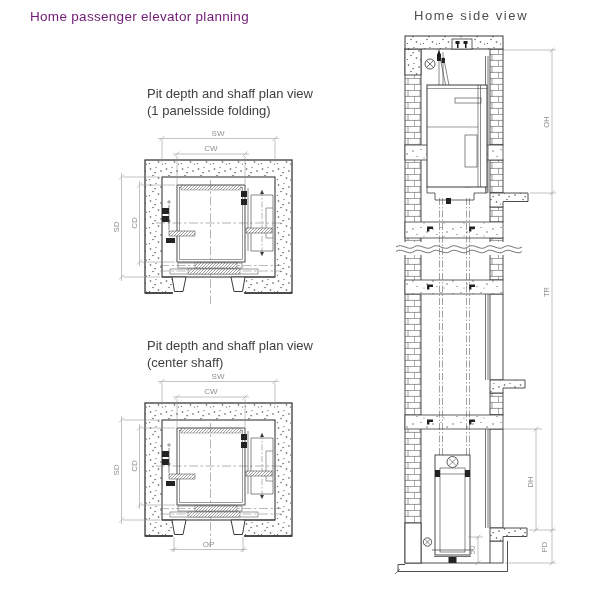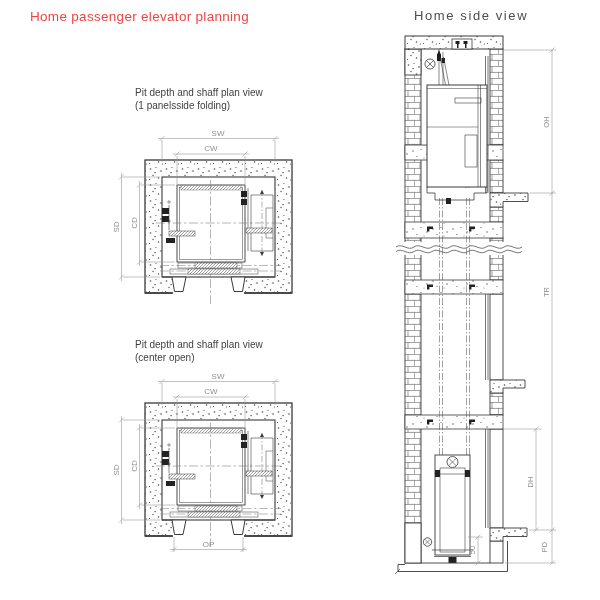--- a/index.html
+++ b/index.html
@@ -1,41 +1,41 @@
 <!DOCTYPE html>
 <html><head>
 <meta charset="utf-8">
 <style>
   html,body{margin:0;padding:0;background:#fff;}
   .canvas{position:relative;width:600px;height:600px;background:#fff;overflow:hidden;
           font-family:"Liberation Sans",sans-serif;}
   .main-title{position:absolute;left:30px;top:8px;font-size:13.5px;line-height:1.3;
-              color:#ef4444;letter-spacing:.3px;white-space:pre-line;}
+              color:#701a75;letter-spacing:.3px;white-space:pre-line;}
   .side-title{position:absolute;left:414px;top:8px;font-size:13px;color:#4d4d4d;
               letter-spacing:1.6px;}
-  .plan-caption{position:absolute;left:135px;font-size:10px;line-height:1.3;color:#3f3f3f;}
+  .plan-caption{position:absolute;left:147px;font-size:13px;line-height:1.3;color:#3f3f3f;}
   .cap1{top:86px;} .cap2{top:338px;}
   svg{position:absolute;overflow:visible;}
   .dimtxt{font-size:8px;fill:#8f8f8f;font-family:"Liberation Sans",sans-serif;}
   .dimtxt-s{font-size:7.5px;fill:#8f8f8f;font-family:"Liberation Sans",sans-serif;}
 </style>
 </head>
 <body>
 
 <div class="canvas">
 
   <div class="main-title"><span>Home passenger elevator planning</span><br>
     </div>
   <div class="side-title">Home side view</div>
   <div class="plan-caption cap1">
     <span>Pit depth and shaff plan view</span><br>
     <span>(1 panelsside folding)</span></div>
   <div class="plan-caption cap2">
     <span>Pit depth and shaff plan view</span><br>
-    <span>(center open)</span></div>
+    <span>(center shaff)</span></div>
 
   <svg width="0" height="0">
     <defs>
       <pattern id="concrete" width="16" height="16" patternUnits="userSpaceOnUse">
         <rect width="16" height="16" fill="#fff"></rect>
         <circle cx="2.5" cy="3" r=".8" fill="#4a4a4a"></circle>
           <circle cx="8" cy="1.5" r=".6" fill="#4a4a4a"></circle>
         <circle cx="13" cy="5" r=".8" fill="#4a4a4a"></circle>
           <circle cx="5" cy="9.5" r=".7" fill="#4a4a4a"></circle>
         <circle cx="10.5" cy="12" r=".8" fill="#4a4a4a"></circle>

